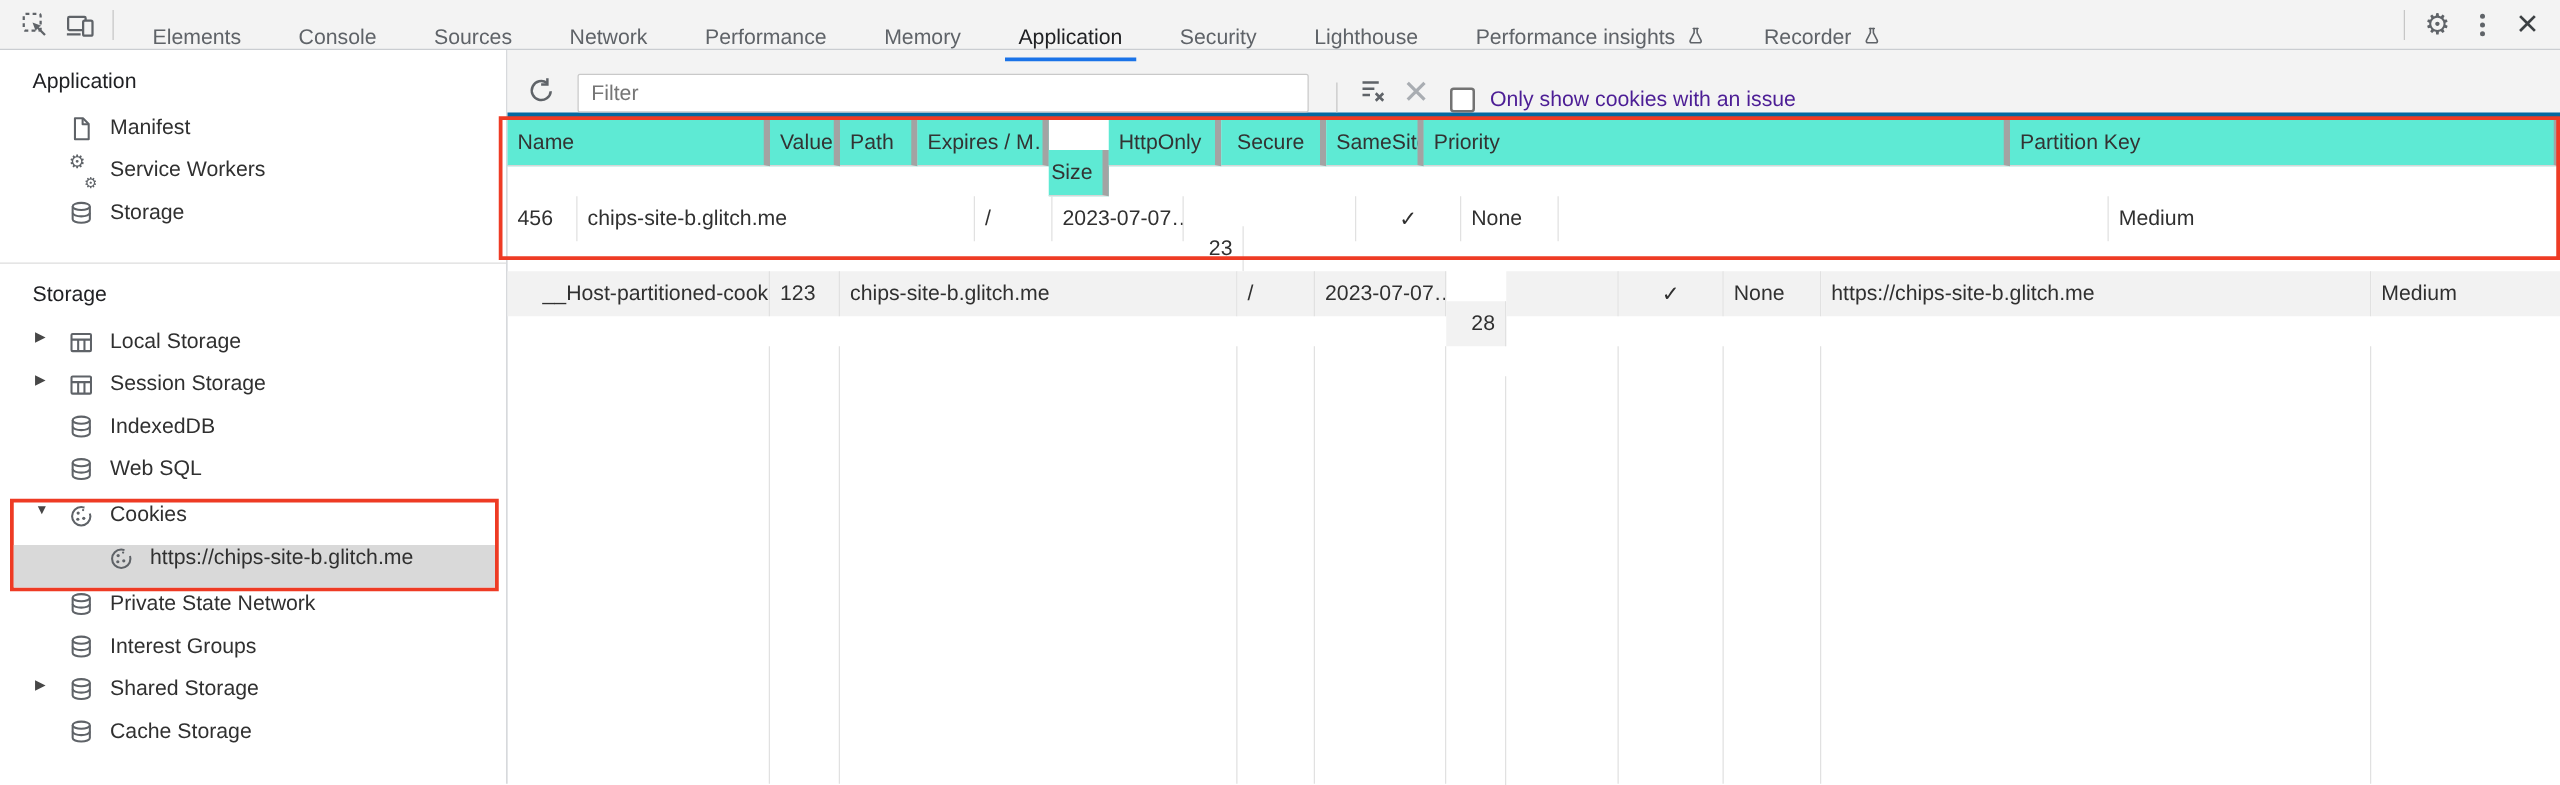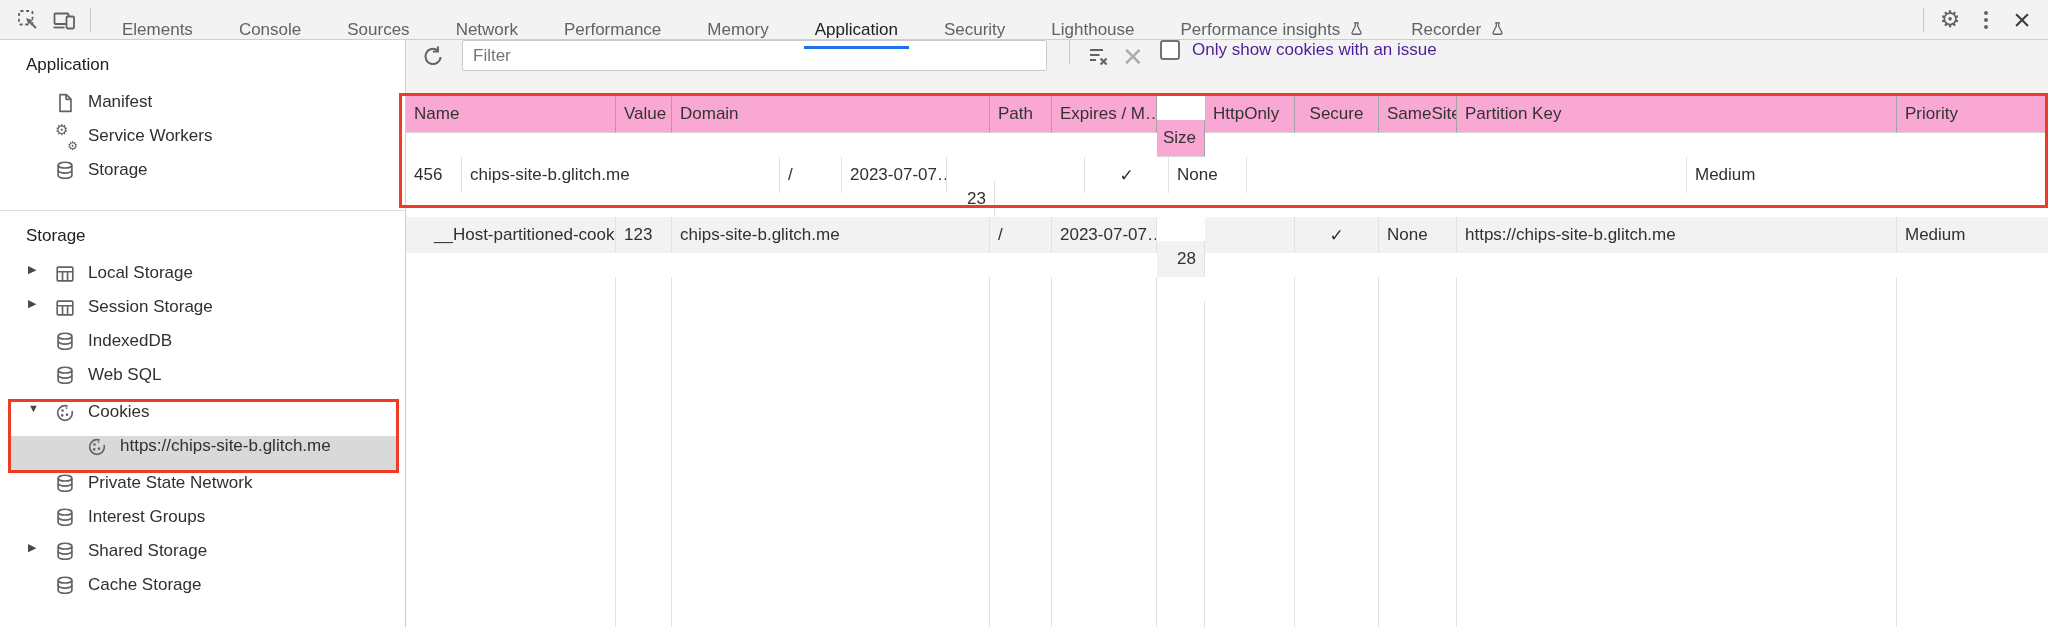--- a/index.html
+++ b/index.html
@@ -44,41 +44,41 @@
   .t-icon svg{display:block;}
   .tree-label{white-space:nowrap;color:#303030;}
   .sw-icon .g1{position:absolute;top:-4px;left:1px;font-size:15px;line-height:1;}
   .sw-icon .g2{position:absolute;bottom:-2px;right:0px;font-size:12px;line-height:1;}
   .red-group{border:3px solid var(--red);margin:0 6px 0 8px;}
   .red-group .tree-item{padding-left:17px;}
   .red-group .tree-item.child{padding-left:49px;}
 
   
   .main{flex:1;display:flex;flex-direction:column;min-width:0;}
-  .toolbar{height:56px;flex:none;background:#f3f3f3;border-bottom:1px solid #0369a1;
-    display:flex;align-items:flex-start;padding:0 10px;box-sizing:border-box;}
+  .toolbar{height:56px;flex:none;background:#f3f3f3;border-bottom:6px solid #0369a1;
+    display:flex;align-items:flex-end;padding:0 10px;box-sizing:border-box;}
   .icon-btn{width:34px;height:34px;display:flex;align-items:center;justify-content:center;
     color:var(--icon);flex:none;cursor:pointer;}
   .filter-input{width:585px;height:31px;box-sizing:border-box;border:1px solid #c9c9c9;
     border-radius:2px;background:#fff;margin-left:12px;padding:0 10px;font-size:17px;
     font-family:"Liberation Sans",sans-serif;color:#202124;outline:none;}
   .filter-input::placeholder{color:#767676;}
   .toolbar .vdiv{margin:0 12px 0 22px;}
   .delete-x{font-size:26px;font-weight:300;color:#a9adb2;}
   .checkbox{width:20px;height:20px;box-sizing:border-box;border:2px solid #737373;
     border-radius:3px;background:#fff;margin:0 12px 0 10px;flex:none;cursor:pointer;}
   .checkbox-label{font-size:17px;color:#4c1d95;white-space:nowrap;cursor:pointer;}
 
   
   .grid{flex:1;position:relative;display:flex;flex-direction:column;font-size:17px;min-width:0;}
   .grid-row{display:flex;flex:none;min-width:0;}
   .cell{flex:none;display:flex;align-items:center;padding:0 8px;box-sizing:border-box;
     border-right:1px solid #e1e1e1;white-space:nowrap;overflow:hidden;color:#303030;}
-  .grid-header .cell{height:37px;background:#f9a8d4;border-bottom:1px solid #d6d6d6;
-    border-right:1px solid #a3a3a3;color:#333;}
+  .grid-header .cell{height:37px;background:#5eead4;border-bottom:1px solid #d6d6d6;
+    border-right:5px solid #a3a3a3;color:#333;}
   .grid-data .cell{height:36px;}
   .grid-data.alt .cell{background:#f2f2f2;}
   .col-name{width:210px;}
   .col-value{width:56px;}
   .col-domain{width:318px;}
   .col-path{width:62px;}
   .col-expires{width:105px;}
   .col-size{width:48px;justify-content:flex-end;margin-top:24px;}
   .col-http_only{width:90px;}
   .col-secure{width:84px;justify-content:center;}
@@ -351,29 +351,28 @@
         </div>
       <div class="checkbox" id="issue-checkbox"></div>
       <span class="checkbox-label">Only show cookies with an issue</span>
     </div>
 
     <div class="grid" id="grid">
       <div class="red-frame"></div>
     <div class="grid-row grid-header">
           <div class="cell col-name">Name</div>
           <div class="cell col-value">Value</div>
-          <div class="cell col-domain">Domain</div>
           <div class="cell col-path">Path</div>
           <div class="cell col-expires">Expires / M…</div>
           <div class="cell col-size">Size</div>
           <div class="cell col-http_only">HttpOnly</div>
           <div class="cell col-secure">Secure</div>
           <div class="cell col-same_site">SameSite</div>
+          <div class="cell col-priority">Priority</div>
           <div class="cell col-partition_key">Partition Key</div>
-          <div class="cell col-priority">Priority</div>
         </div>
         <div class="grid-row grid-data">
           <div class="cell col-value">456</div>
           <div class="cell col-domain">chips-site-b.glitch.me</div>
           <div class="cell col-path">/</div>
           <div class="cell col-expires">2023-07-07…</div>
           <div class="cell col-size">23</div>
           <div class="cell col-http_only"></div>
           <div class="cell col-secure">✓</div>
           <div class="cell col-same_site">None</div>

